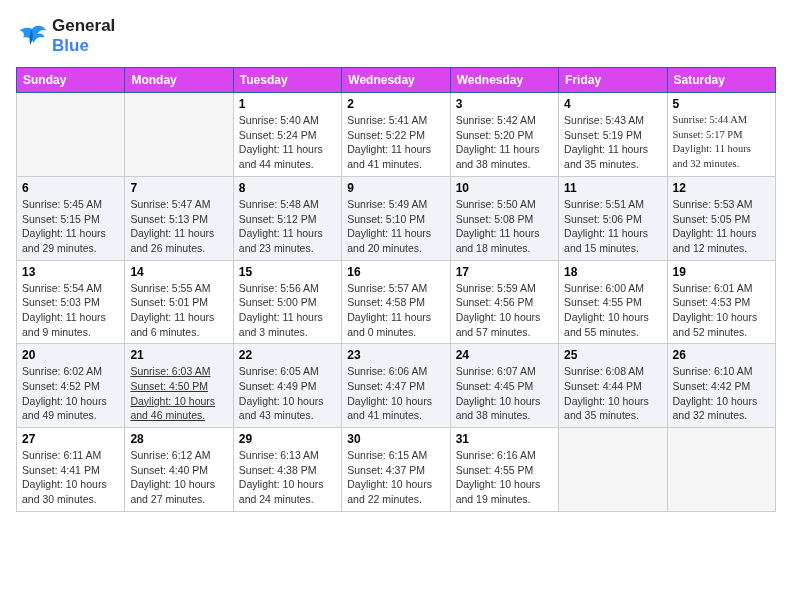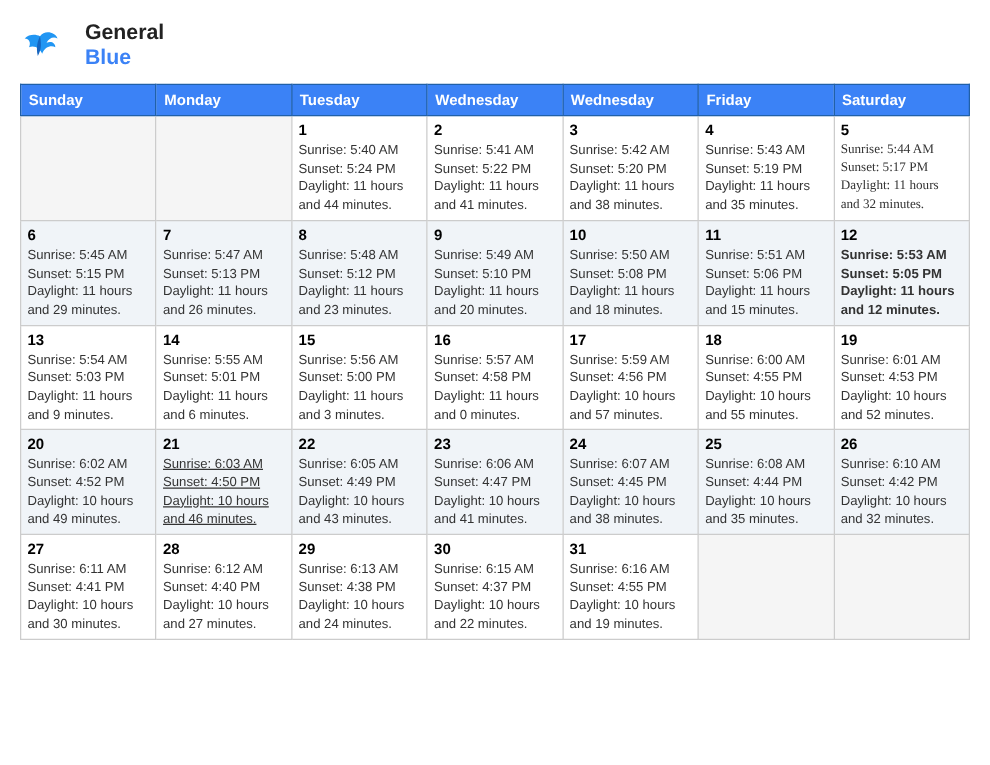--- a/index.html
+++ b/index.html
@@ -12,21 +12,21 @@
     }
     .header {
       display: flex;
       justify-content: space-between;
       align-items: flex-start;
       margin-bottom: 12px;
     }
     .logo {
       display: flex;
       align-items: center;
-      gap: 20px;
+      gap: 4px;
     }
     .logo-bird {
       width: 32px;
       height: 28px;
     }
     .title-block { text-align: right; }
     .month-title {
       font-size: 32px;
       font-weight: normal;
       color: #222;
@@ -34,21 +34,21 @@
     .location {
       font-size: 14px;
       color: #555;
     }
     .calendar {
       width: 100%;
       border-collapse: collapse;
       font-size: 11px;
     }
     .calendar th {
-      background: #3b82f6;
+      background: #d946ef;
       color: #fff;
       text-align: left;
       padding: 5px 6px;
       font-weight: bold;
       font-size: 12px;
       border: 1px solid #2060a8;
     }
     .calendar td {
       border: 1px solid #ccc;
       vertical-align: top;
@@ -185,21 +185,21 @@
         </td>
         <td>
           <span class="day-num">11</span>
           <div class="day-info" style="white-space: pre-line;">Sunrise: 5:51 AM
 Sunset: 5:06 PM
 Daylight: 11 hours
 and 15 minutes.</div>
         </td>
         <td>
           <span class="day-num">12</span>
-          <div class="day-info" style="white-space: pre-line; font-weight: bold;">Sunrise: 5:53 AM
+          <div class="day-info" style="white-space: pre-line;">Sunrise: 5:53 AM
 Sunset: 5:05 PM
 Daylight: 11 hours
 and 12 minutes.</div>
         </td>
       </tr>
       <tr>
         <td>
           <span class="day-num">13</span>
           <div class="day-info" style="white-space: pre-line;">Sunrise: 5:54 AM
 Sunset: 5:03 PM

